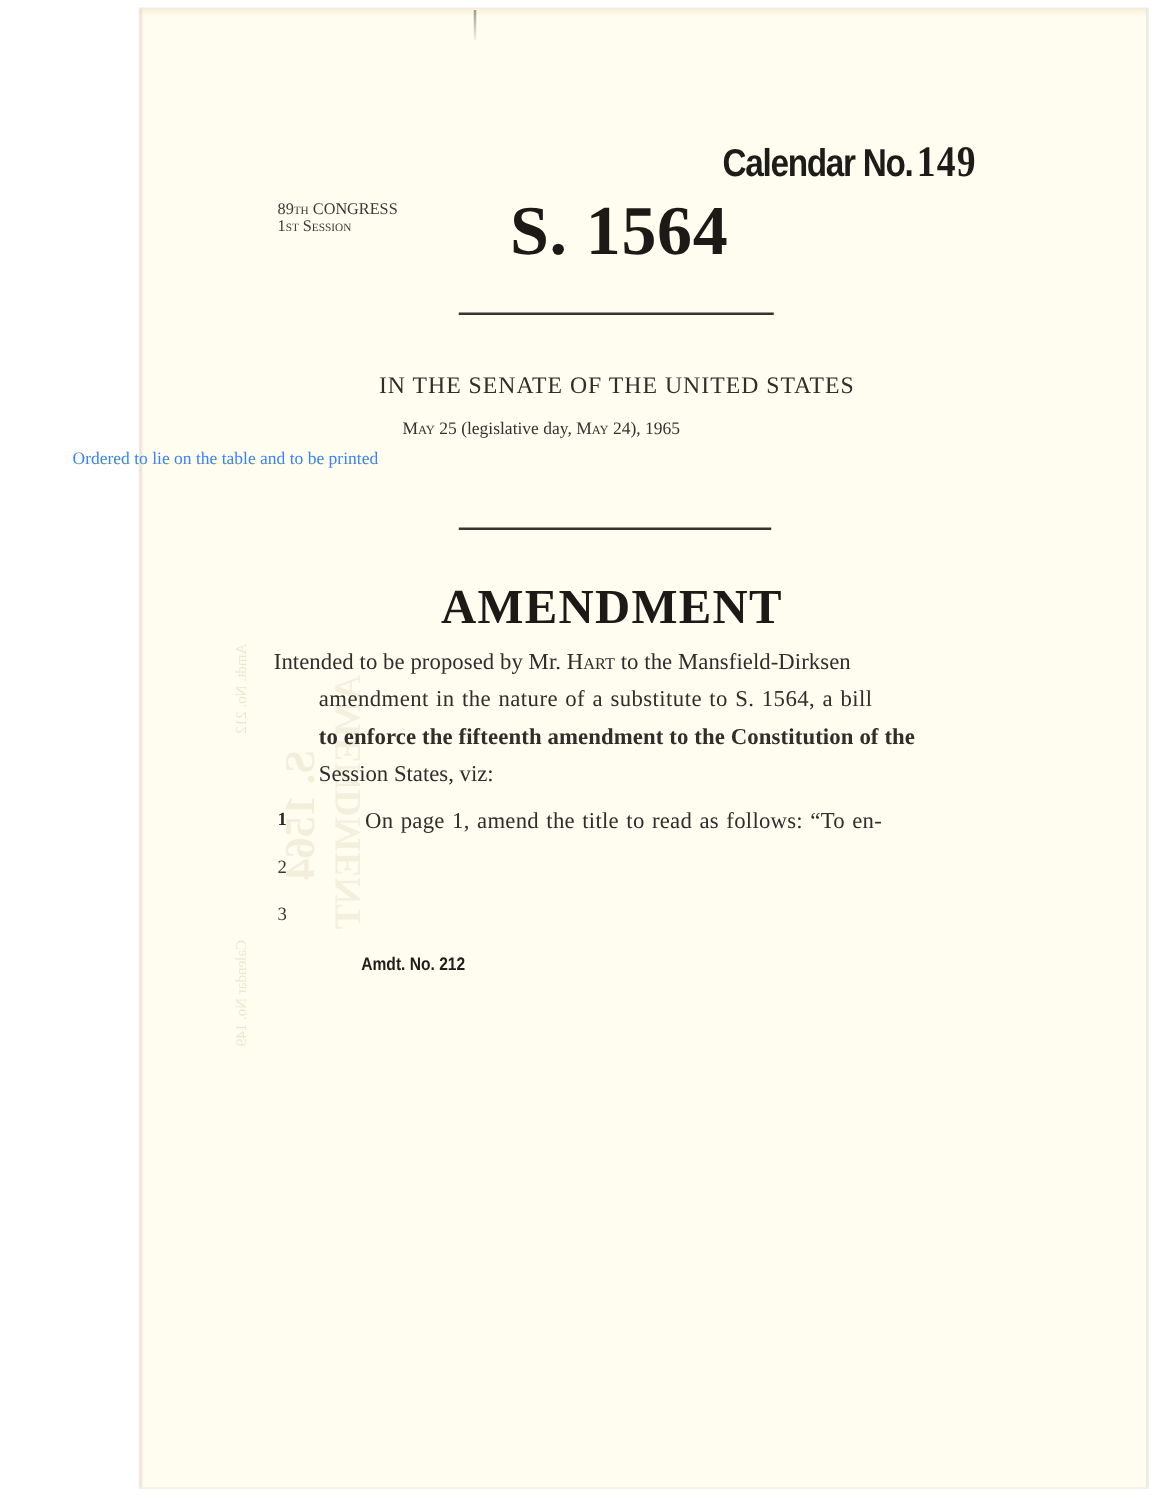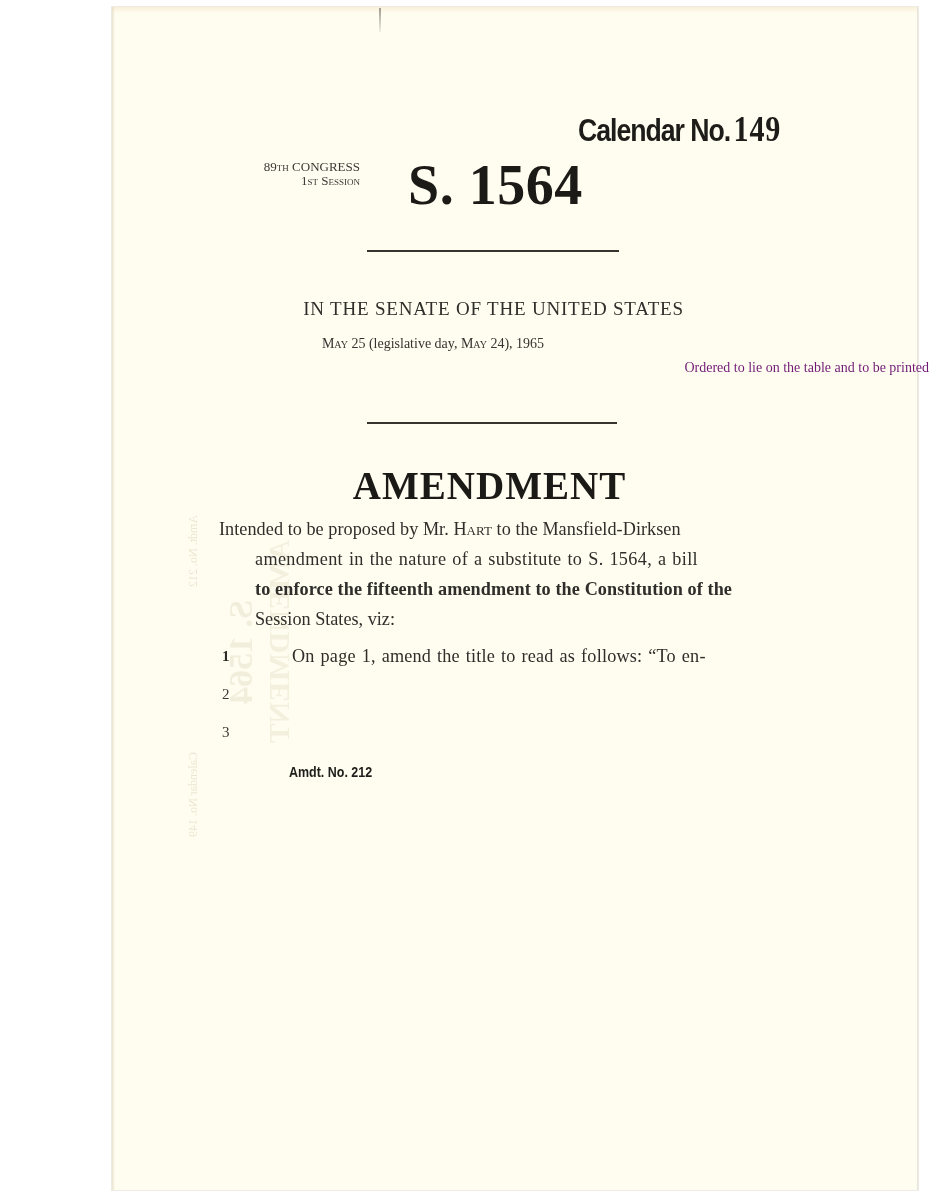--- a/index.html
+++ b/index.html
@@ -52,21 +52,21 @@
     .calendar .num {
       font-family: "Liberation Serif", "DejaVu Serif", serif;
       font-size: 35px;
       letter-spacing: 1px;
       margin-left: 4px;
     }
     .congress {
       left: 222px;
       top: 160px;
       width: 138px;
-      text-align: right;
+      text-align: left;
       font-size: 13px;
       line-height: 14px;
       color: #3a3935;
     }
     .congress .sc { font-variant: small-caps; }
     .bill-number {
       left: 408px;
       top: 153px;
       font-family: "Liberation Serif", "DejaVu Serif", serif;
       font-weight: bold;
@@ -96,23 +96,23 @@
       text-align: center;
       font-size: 14px;
       color: #34332f;
       padding-left: 66px;
       box-sizing: border-box;
     }
     .date-line .sc { font-variant: small-caps; }
     .ordered {
       left: 0; width: 929px;
       top: 360px;
-      text-align: right;
+      text-align: left;
       font-size: 14px;
-      color: #701a75;
+      color: #3b82f6;
       padding-left: 58px;
       box-sizing: border-box;
     }
     .amendment-title {
       left: 0; width: 929px;
       top: 463px;
       text-align: center;
       font-family: "Liberation Serif", "DejaVu Serif", serif;
       font-weight: bold;
       font-size: 39px;

